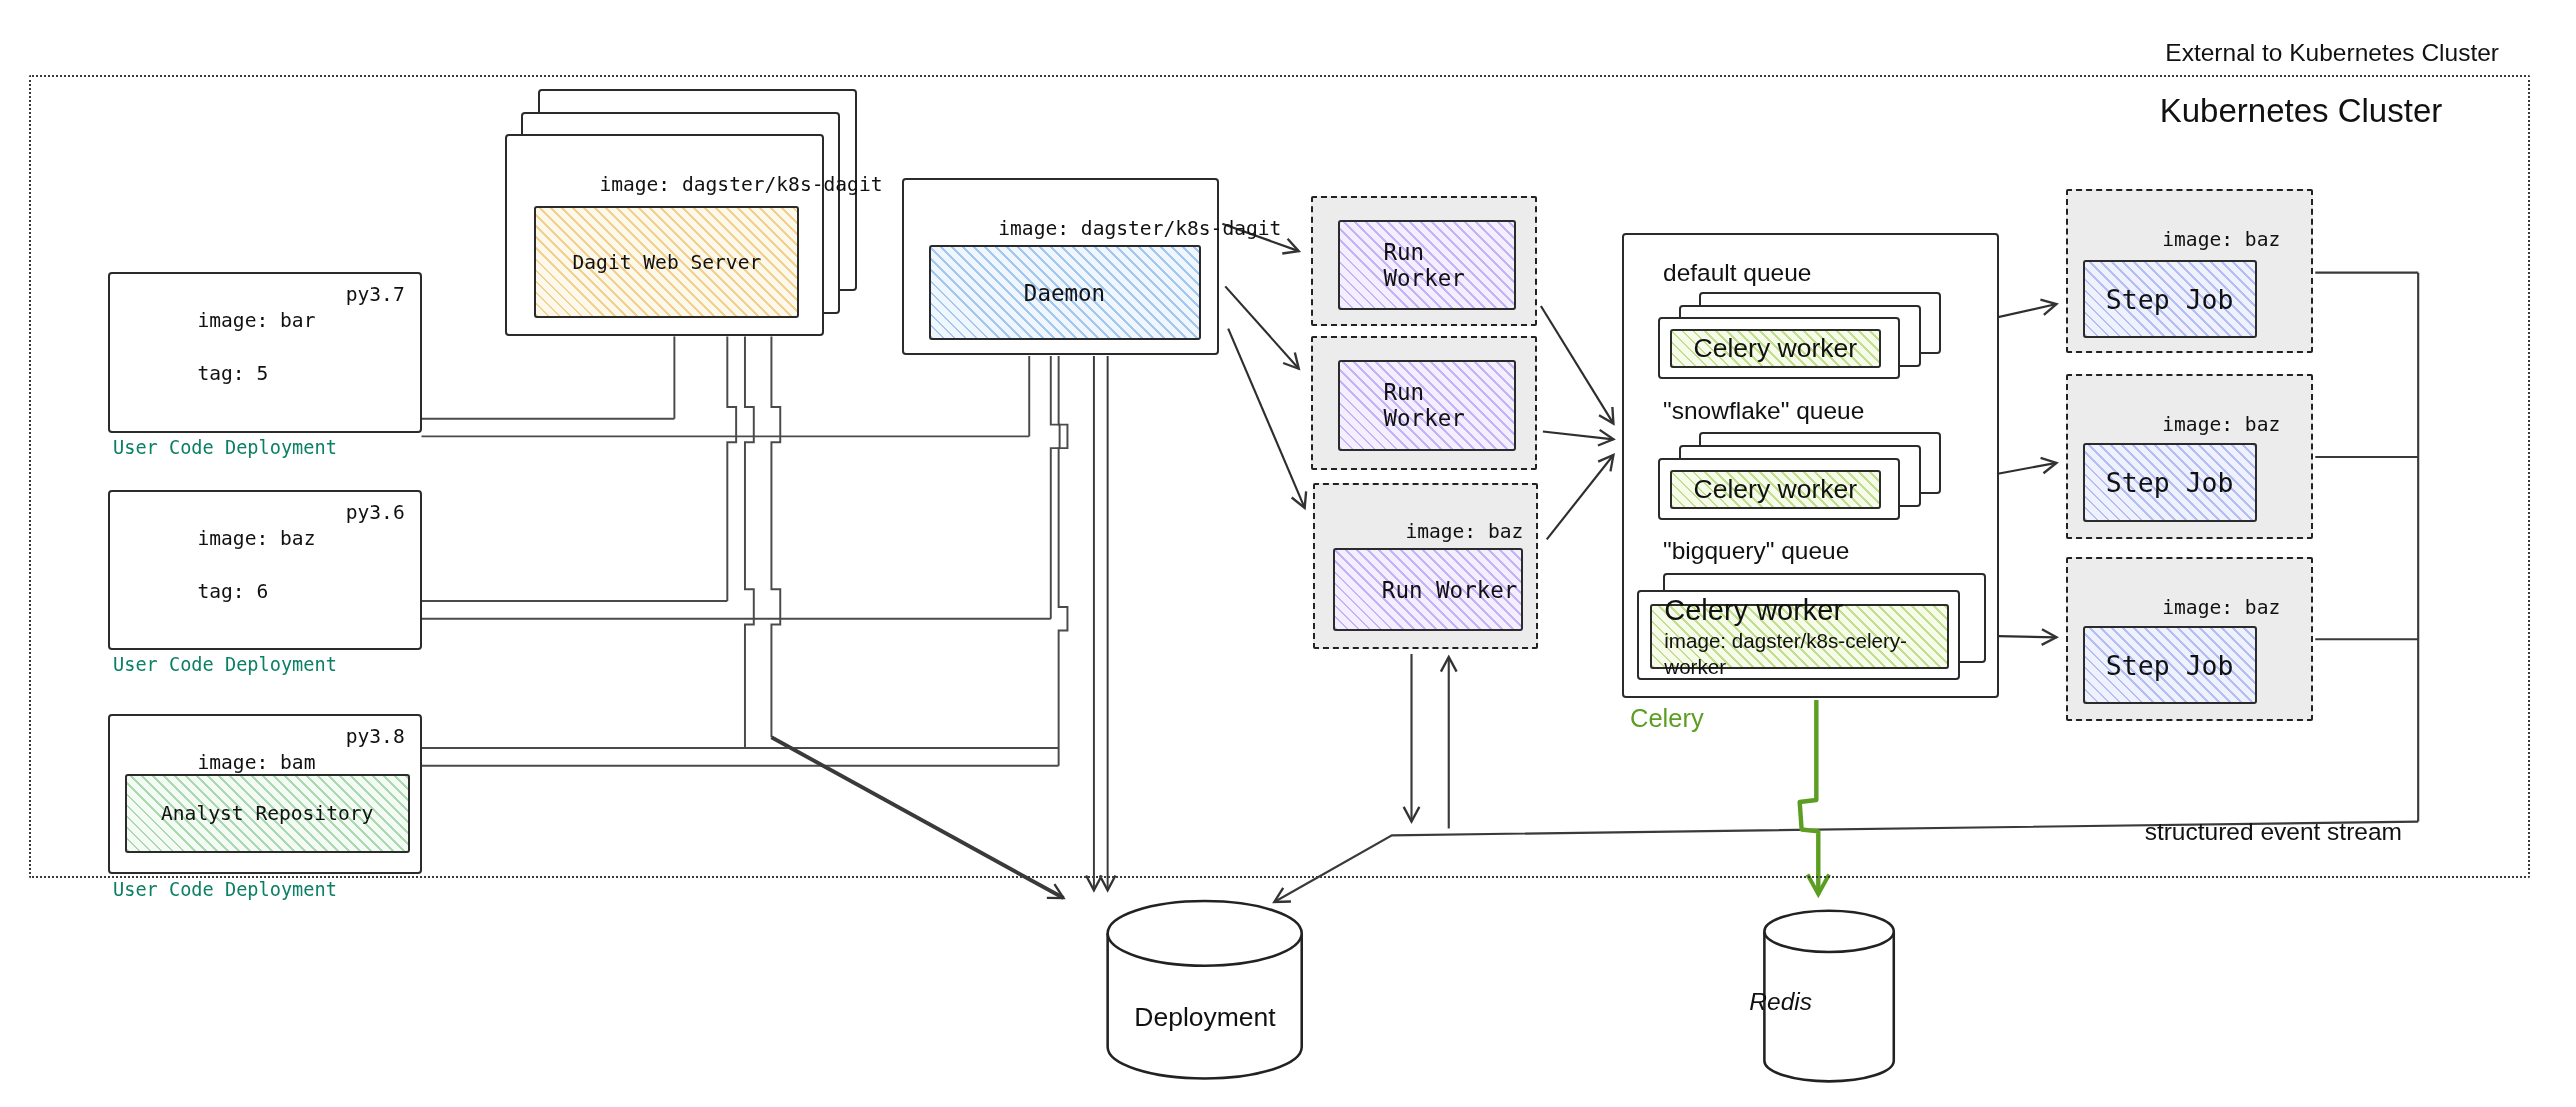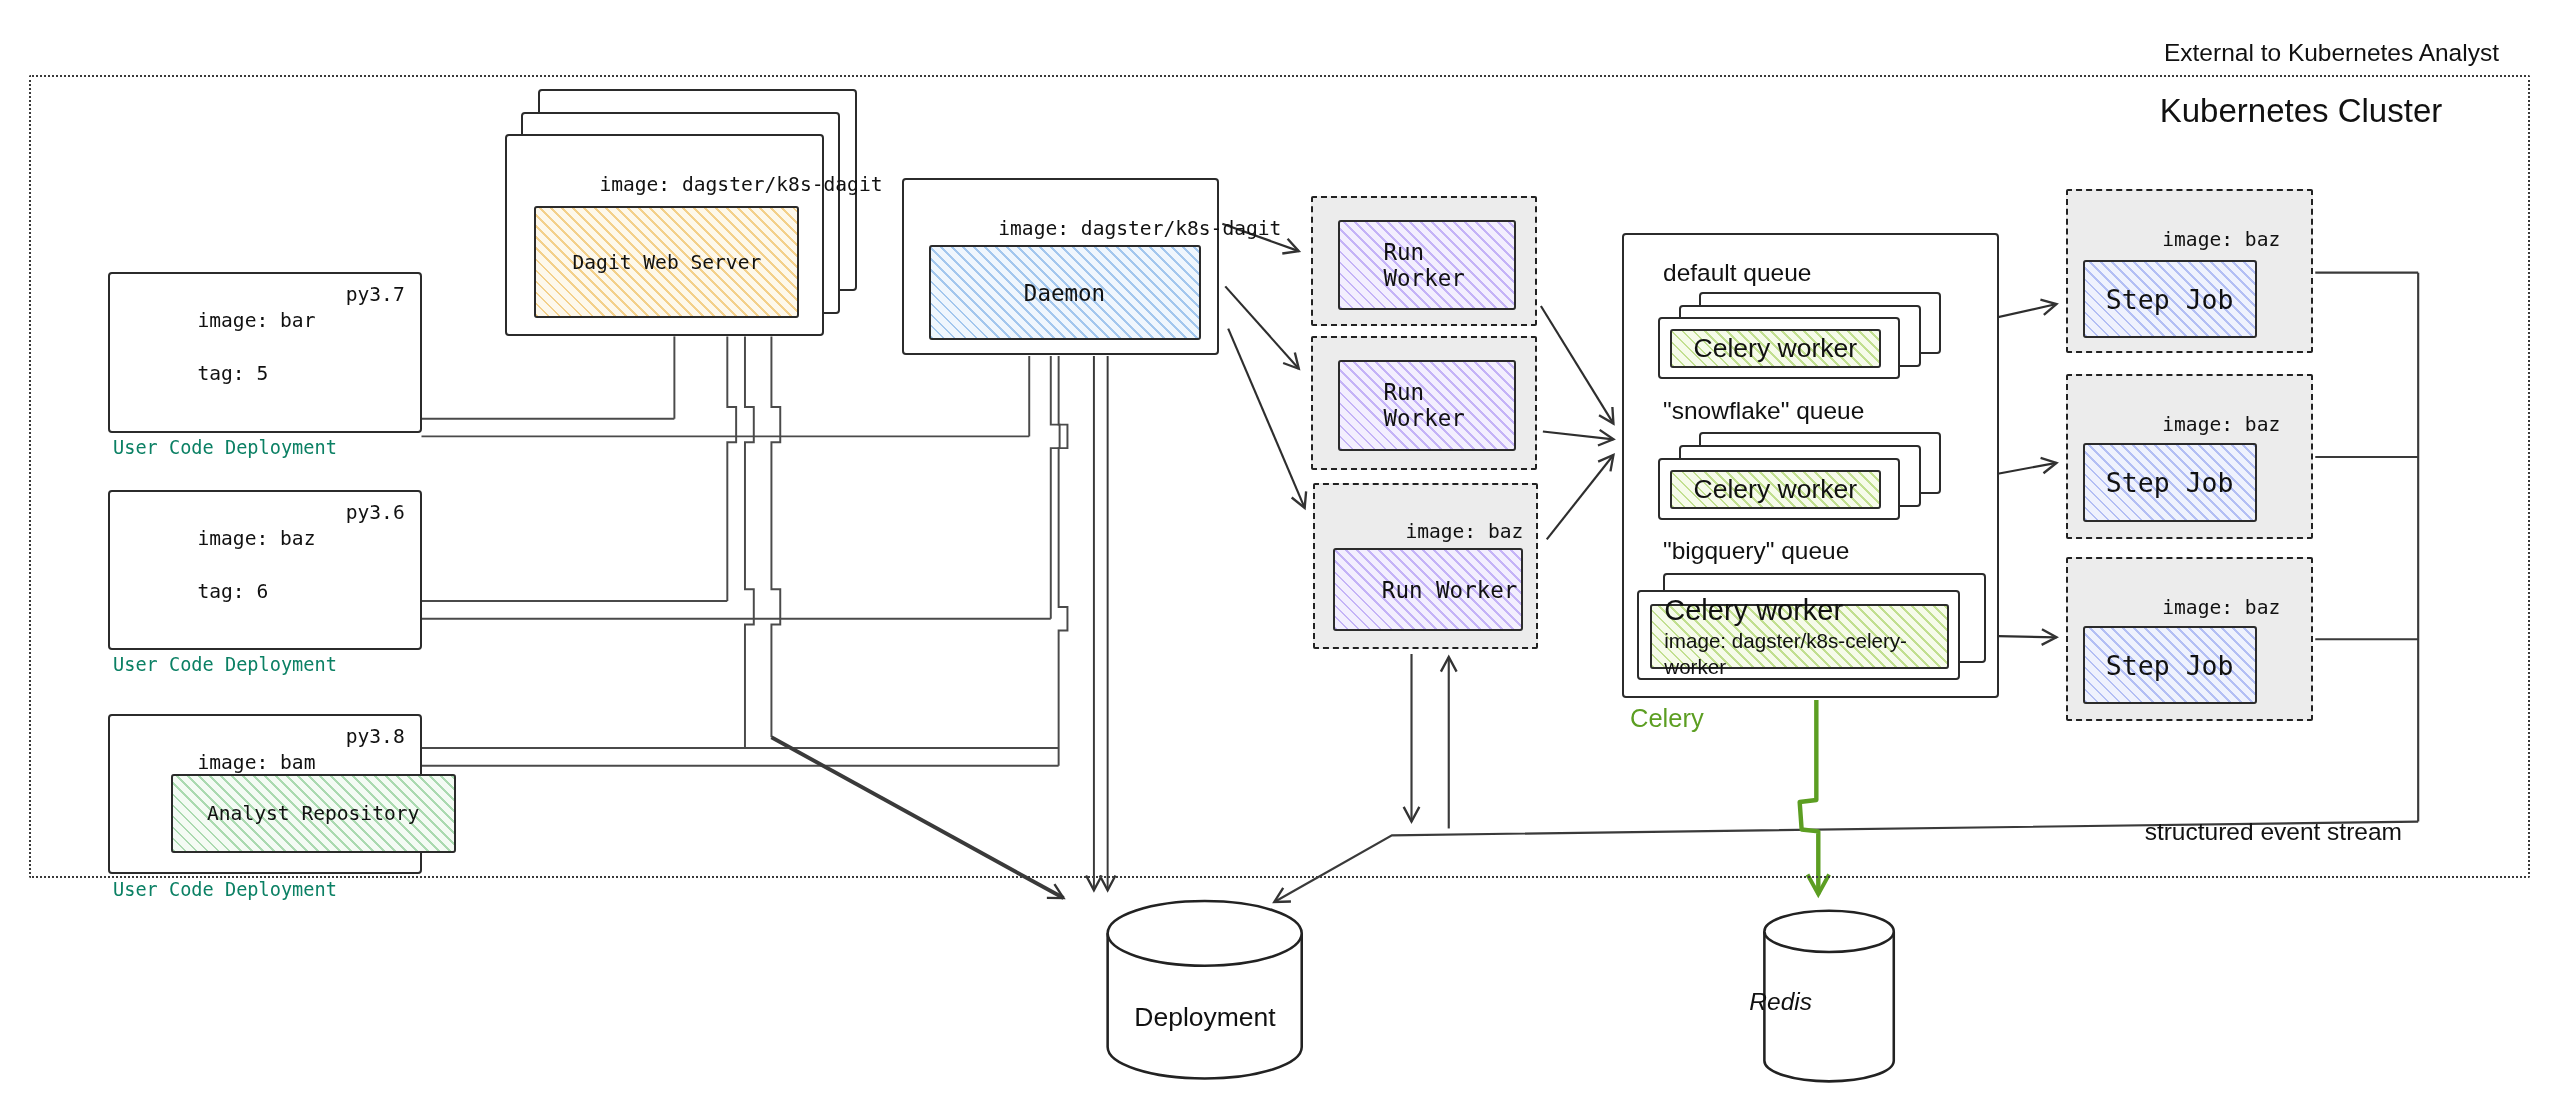--- a/index.html
+++ b/index.html
@@ -104,21 +104,21 @@
     </g>
 
     <g stroke="#222" stroke-width="2.6" fill="#ffffff">
       <path d="M1800,950 V1082 A66,21 0 0 0 1932,1082 V950"></path>
       <ellipse cx="1866" cy="950" rx="66" ry="21"></ellipse>
     </g>
   </svg>
 
   <div class="cluster-border" style="left:29px;top:75px;width:2497px;height:799px;"></div>
 
-  <div class="label sans" style="left:2078px;top:39px;width:421px;text-align:right;font-size:24.5px;">External to Kubernetes Analyst</div>
+  <div class="label sans" style="left:2078px;top:39px;width:421px;text-align:right;font-size:24.5px;">External to Kubernetes Cluster</div>
   <div class="label sans" style="left:2117px;top:92px;width:368px;text-align:center;font-size:33px;">Kubernetes Cluster</div>
 
   <div class="box" style="left:108px;top:272px;width:314px;height:161px;">
     <div class="meta" style="left:16.7px;top:7.8px;width:278px;">
       <span>image: bar</span><span class="py">py3.7</span><br>
       <span>tag: 5</span>
     </div>
   </div>
   <div class="caption" style="left:113px;top:437px;">User Code Deployment</div>
 
@@ -128,21 +128,21 @@
       <span>tag: 6</span>
     </div>
   </div>
   <div class="caption" style="left:113px;top:654px;">User Code Deployment</div>
 
   <div class="box" style="left:108px;top:714px;width:314px;height:160px;">
     <div class="meta" style="left:16.7px;top:7.8px;width:278px;">
       <span>image: bam</span><span class="py">py3.8</span><br>
       <span>tag: latest</span>
     </div>
-    <div class="inner hatch-green mono" style="left:14.7px;top:58px;width:285px;height:79px;font-size:19.6px;margin-left:46px;">Analyst Repository</div>
+    <div class="inner hatch-green mono" style="left:14.7px;top:58px;width:285px;height:79px;font-size:19.6px;">Analyst Repository</div>
   </div>
   <div class="caption" style="left:113px;top:879px;">User Code Deployment</div>
 
   <div class="layer" style="left:538px;top:89px;width:319px;height:202px;"></div>
   <div class="layer" style="left:521px;top:112px;width:319px;height:202px;"></div>
   <div class="box" style="left:505px;top:134px;width:319px;height:202px;">
     <div class="meta" style="left:21.6px;top:9.8px;">
       <span>image: dagster/k8s-dagit</span><br>
       <span>tag: 0.11.0</span>
     </div>

